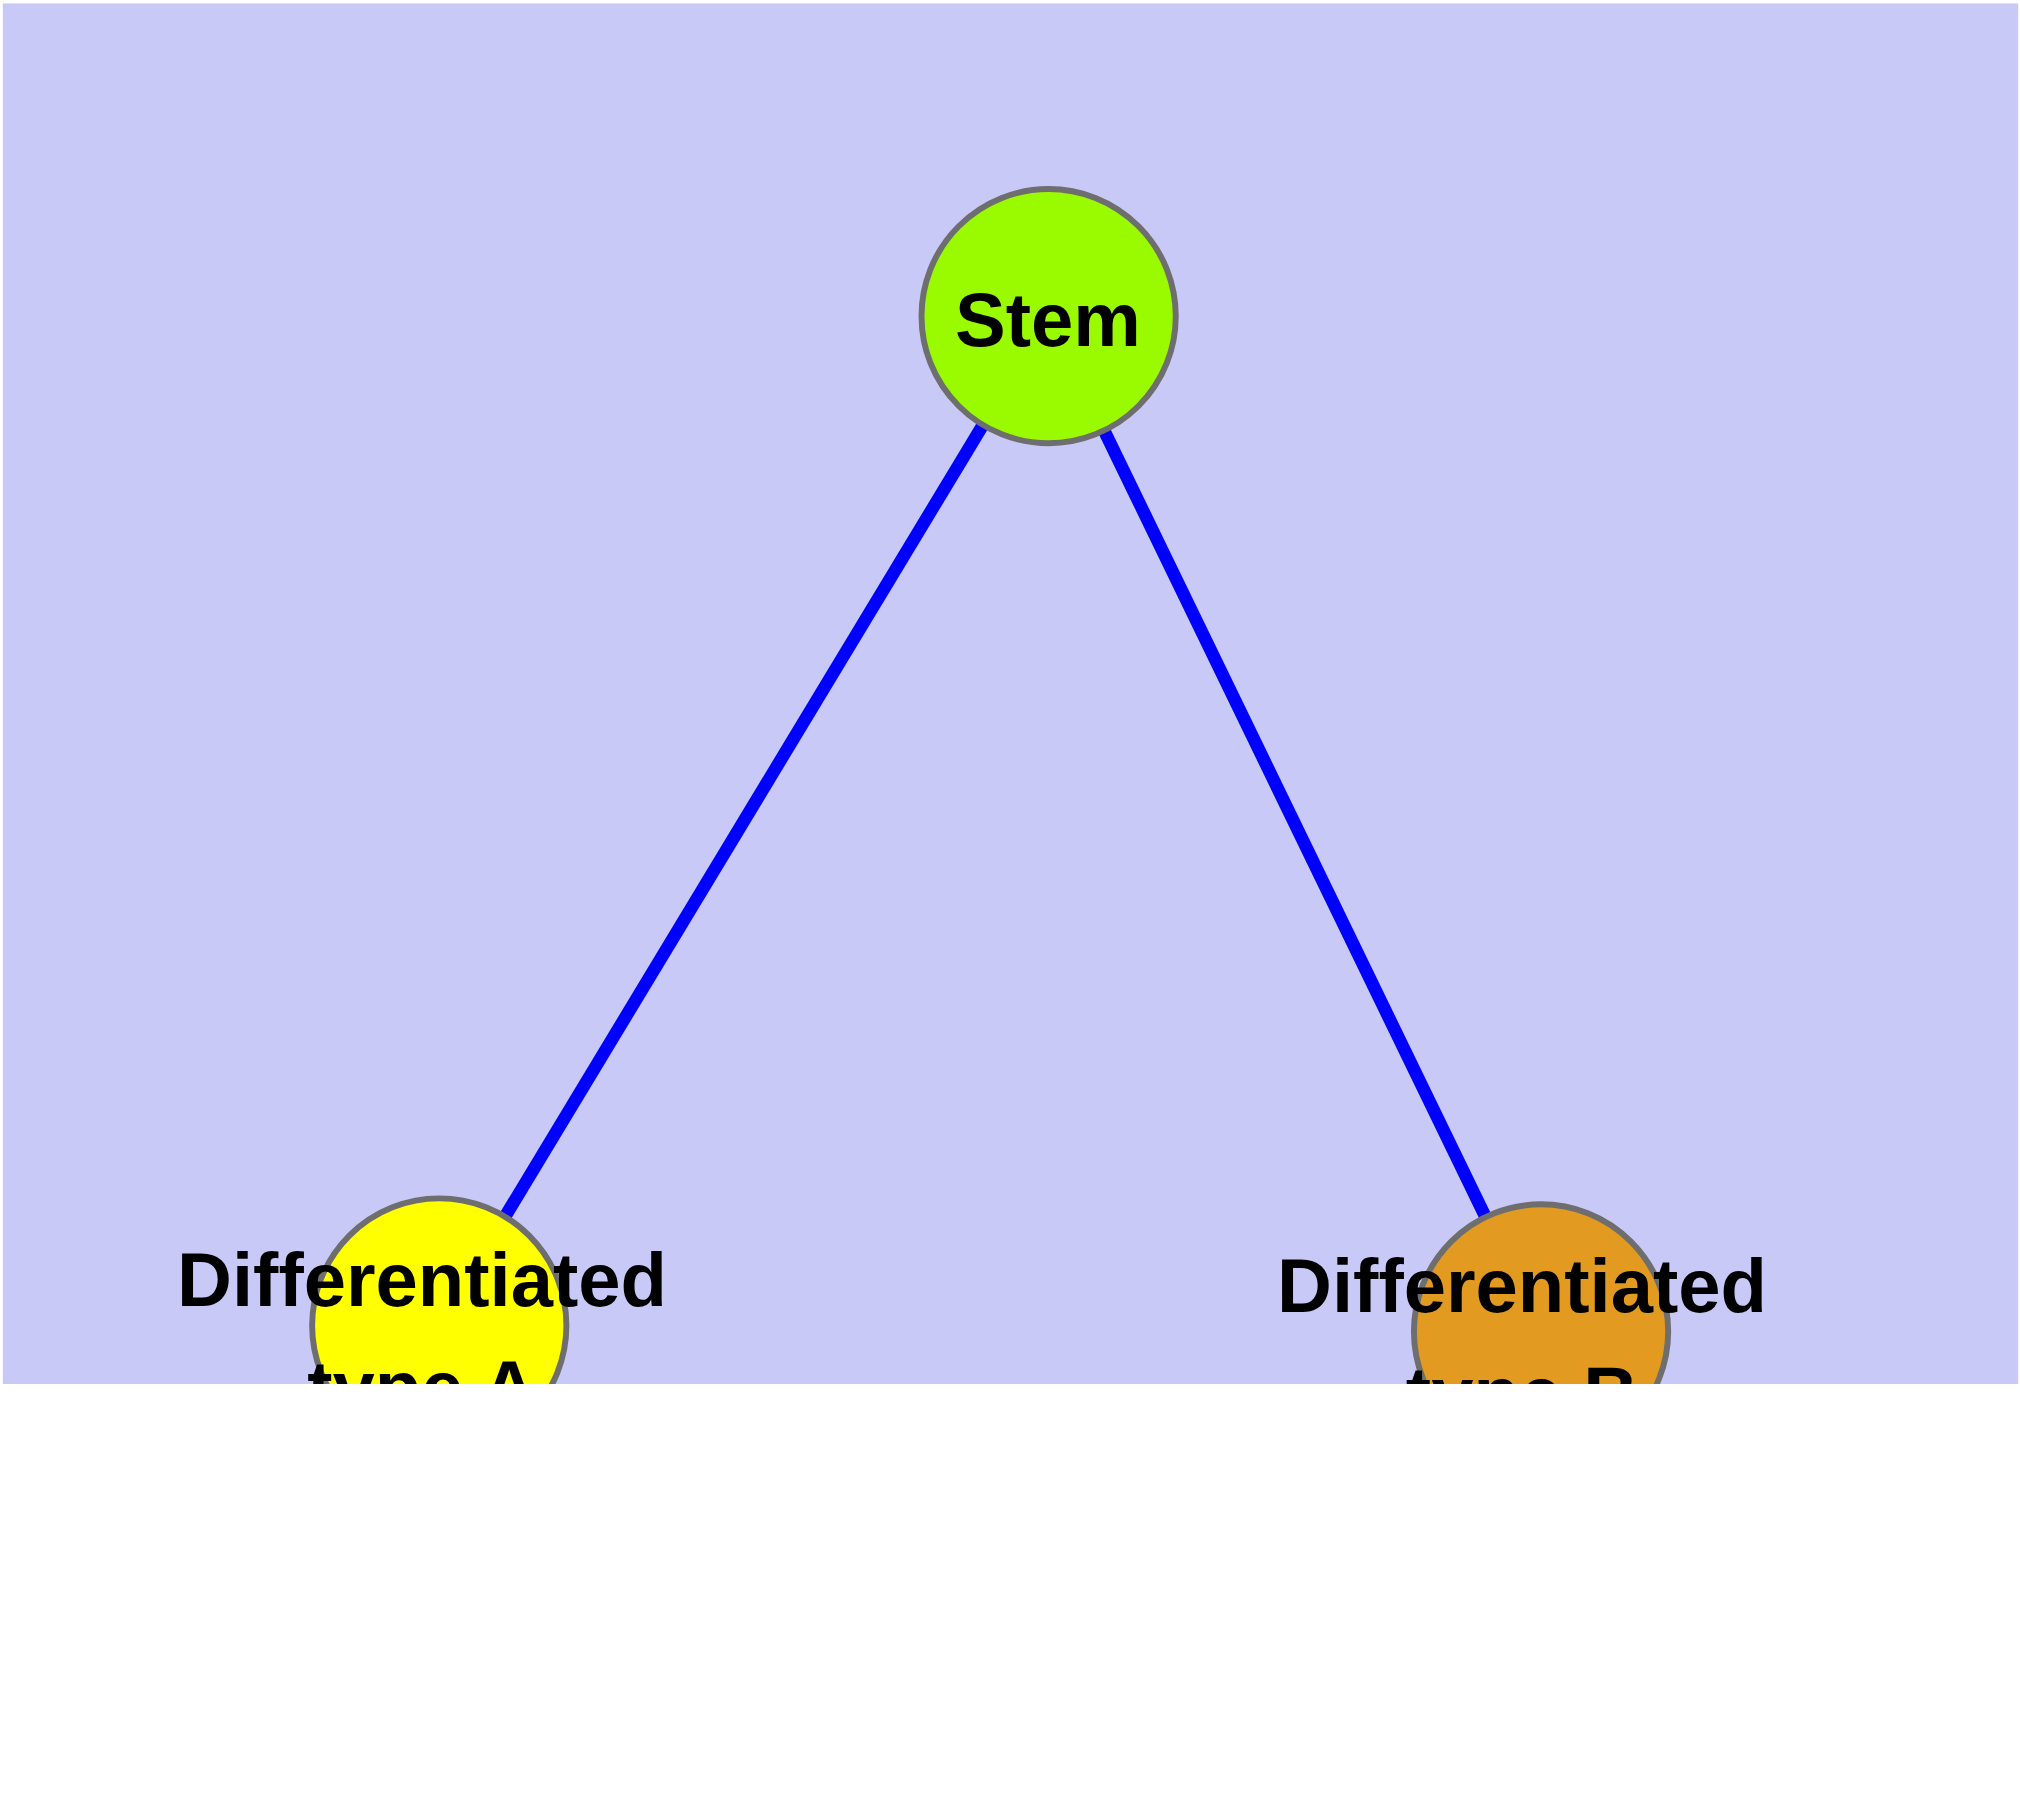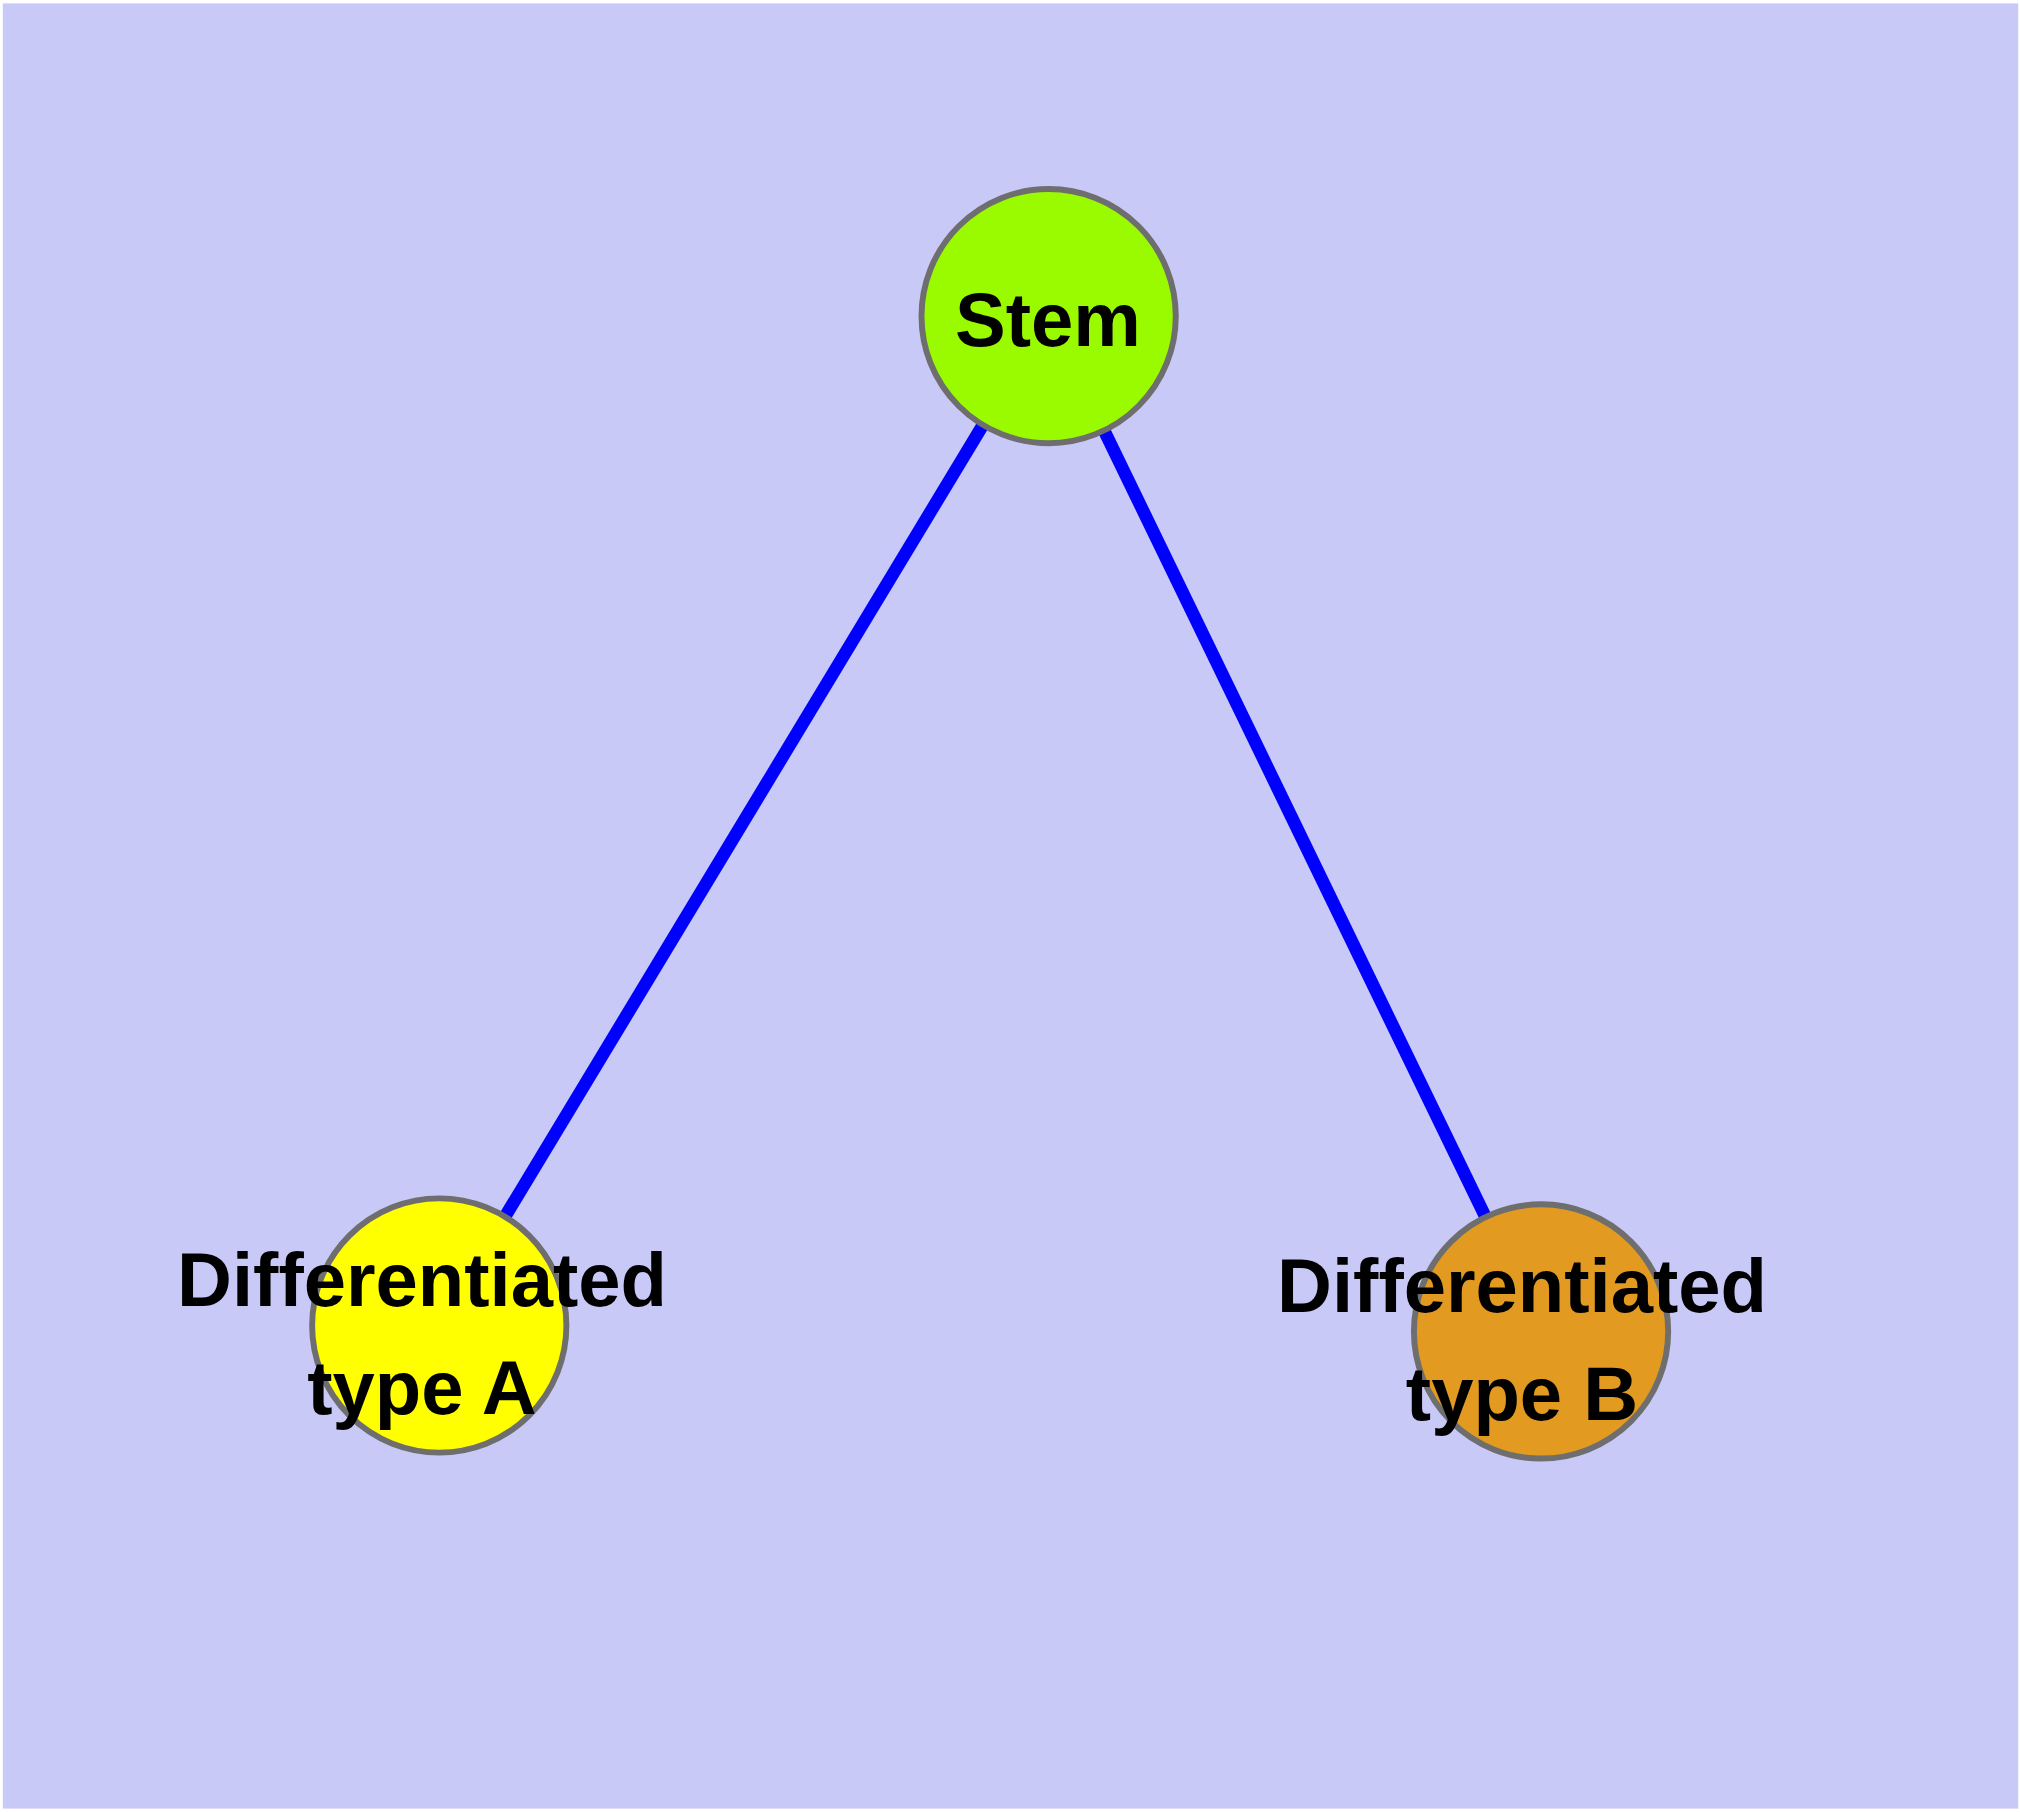--- a/index.html
+++ b/index.html
@@ -1,21 +1,21 @@
 <!DOCTYPE html>
 <html style="font-size:13.6px"><head>
 <meta charset="utf-8">
 <style>
   html, body { margin: 0; padding: 0; }
   body { background: #ffffff; font-family: "Liberation Sans", sans-serif; }
 
   #stage {
     position: relative;
     width: 2021px;
-    height: 1812px;
+    height: 1384px;
     background: #ffffff;
     overflow: hidden;
   }
 
   #graph-svg {
     position: absolute;
     left: 0; top: 0;
     width: 2021px;
     height: 1812px;
   }

